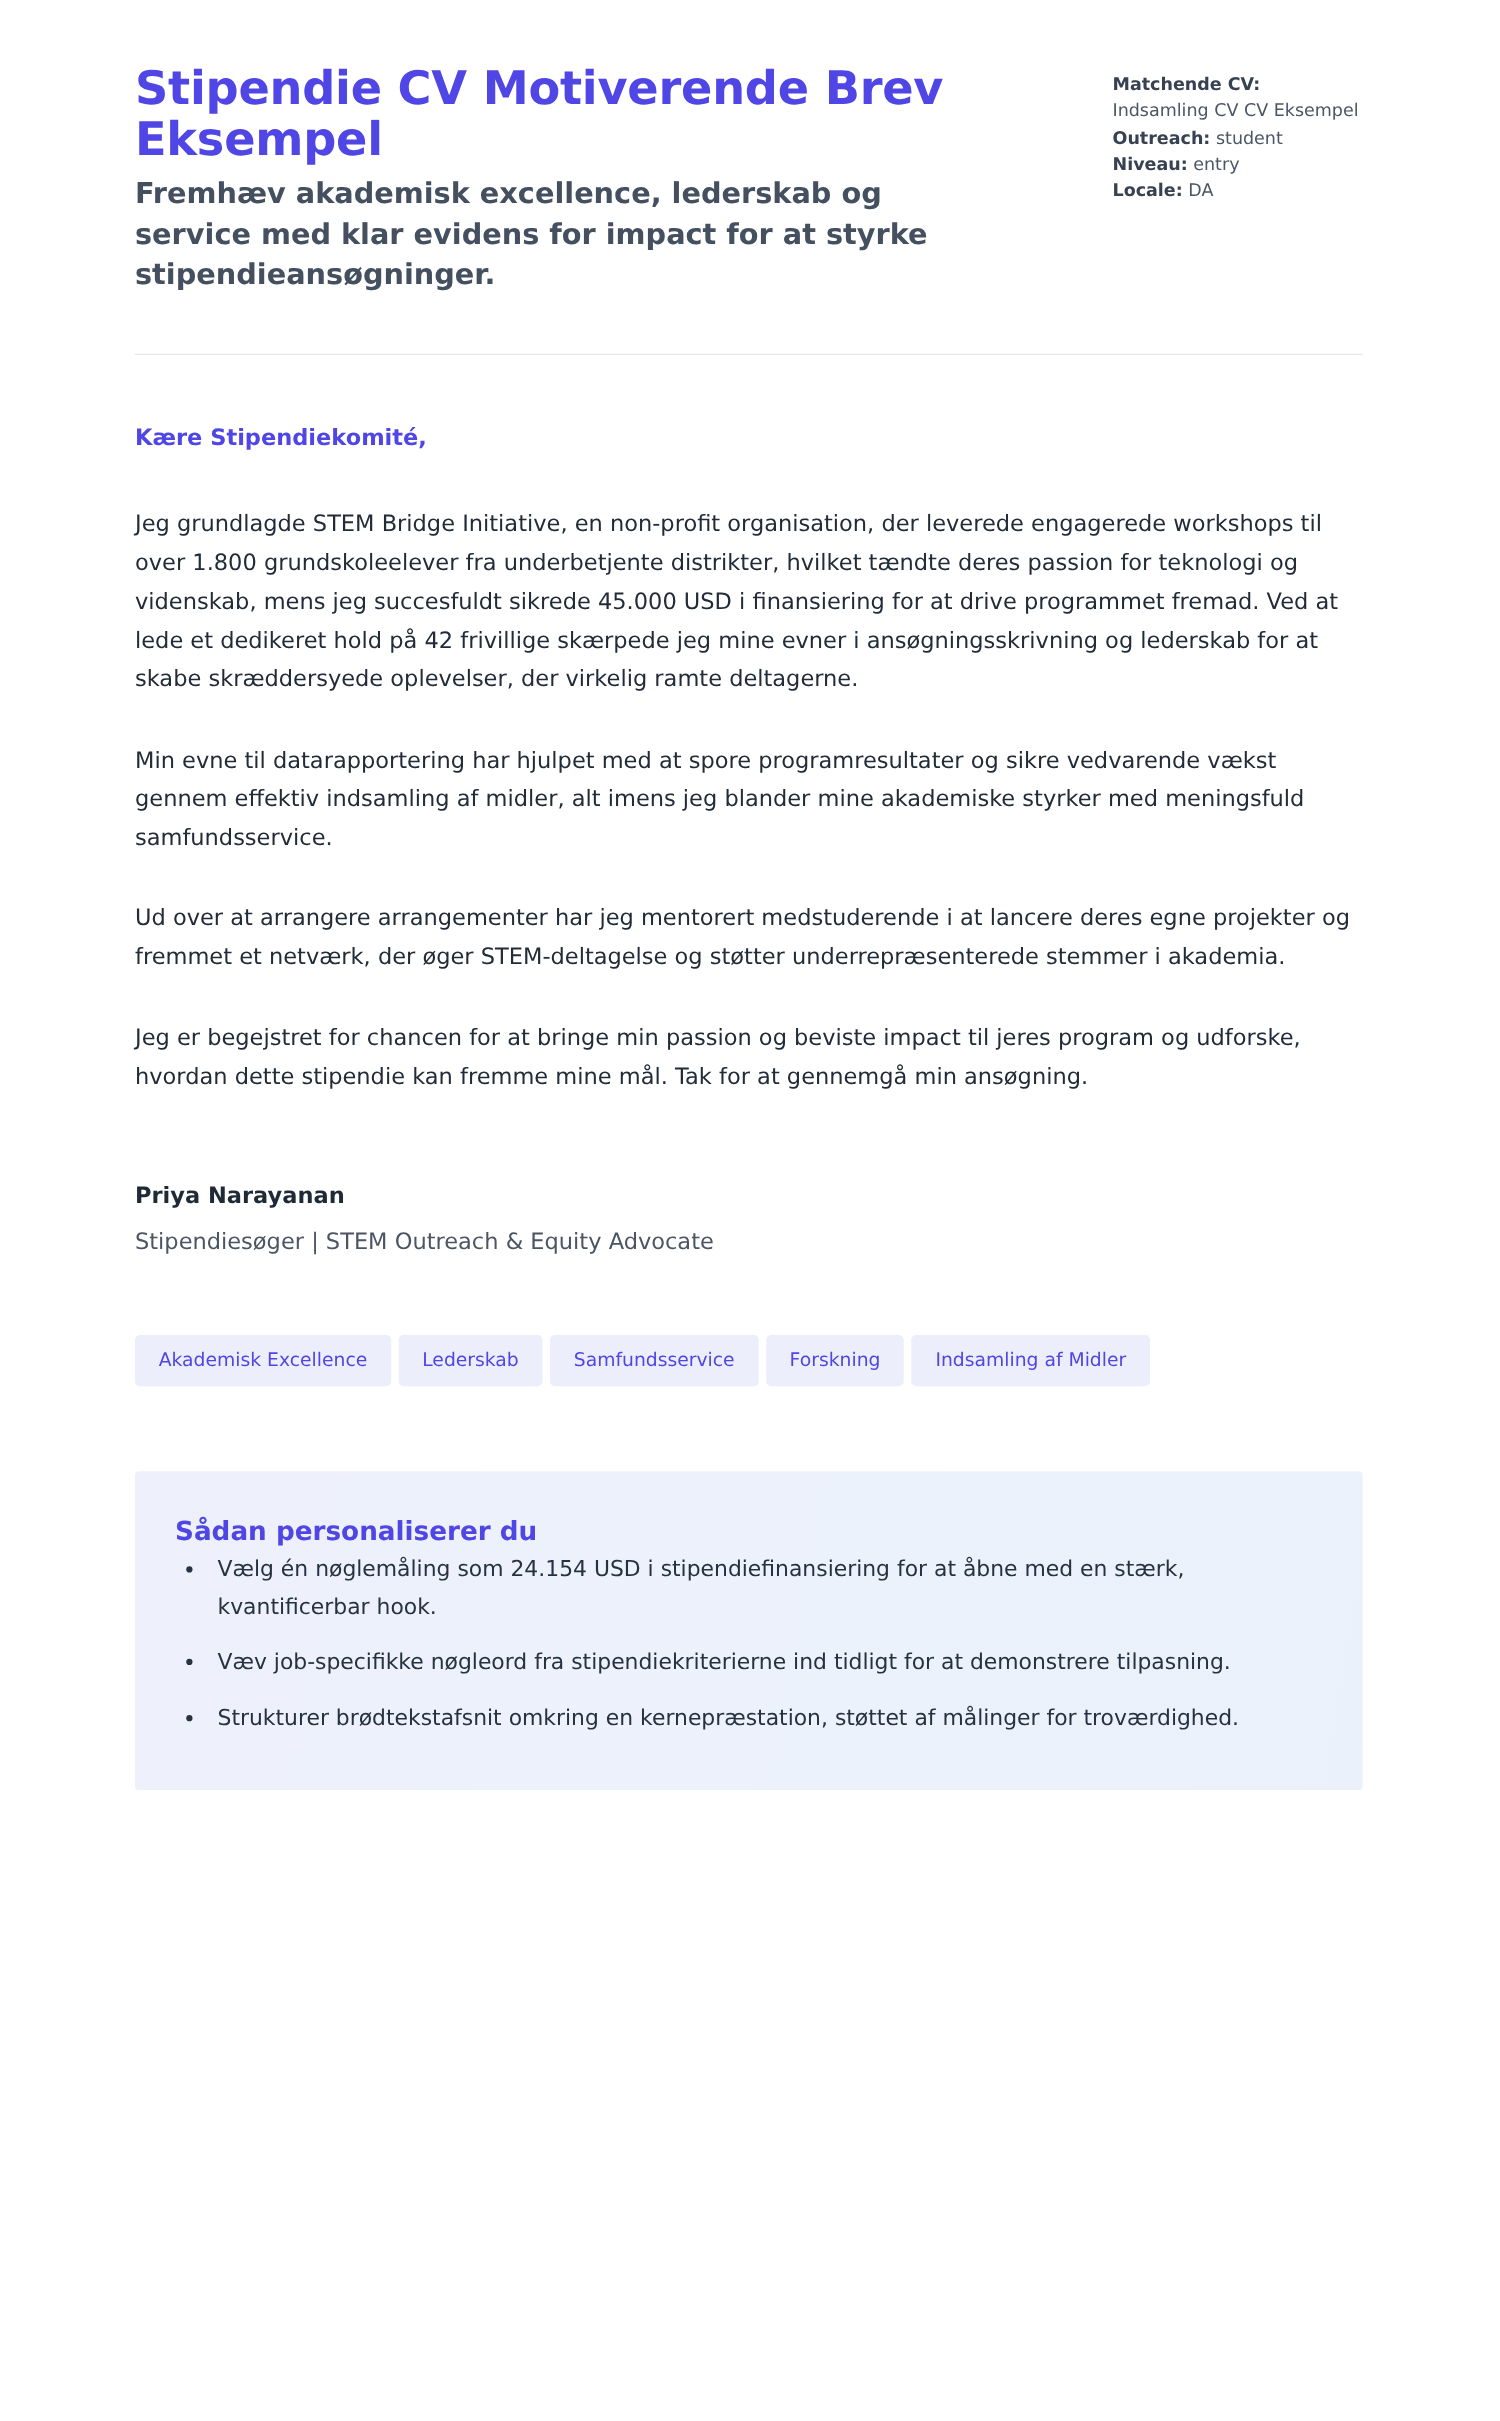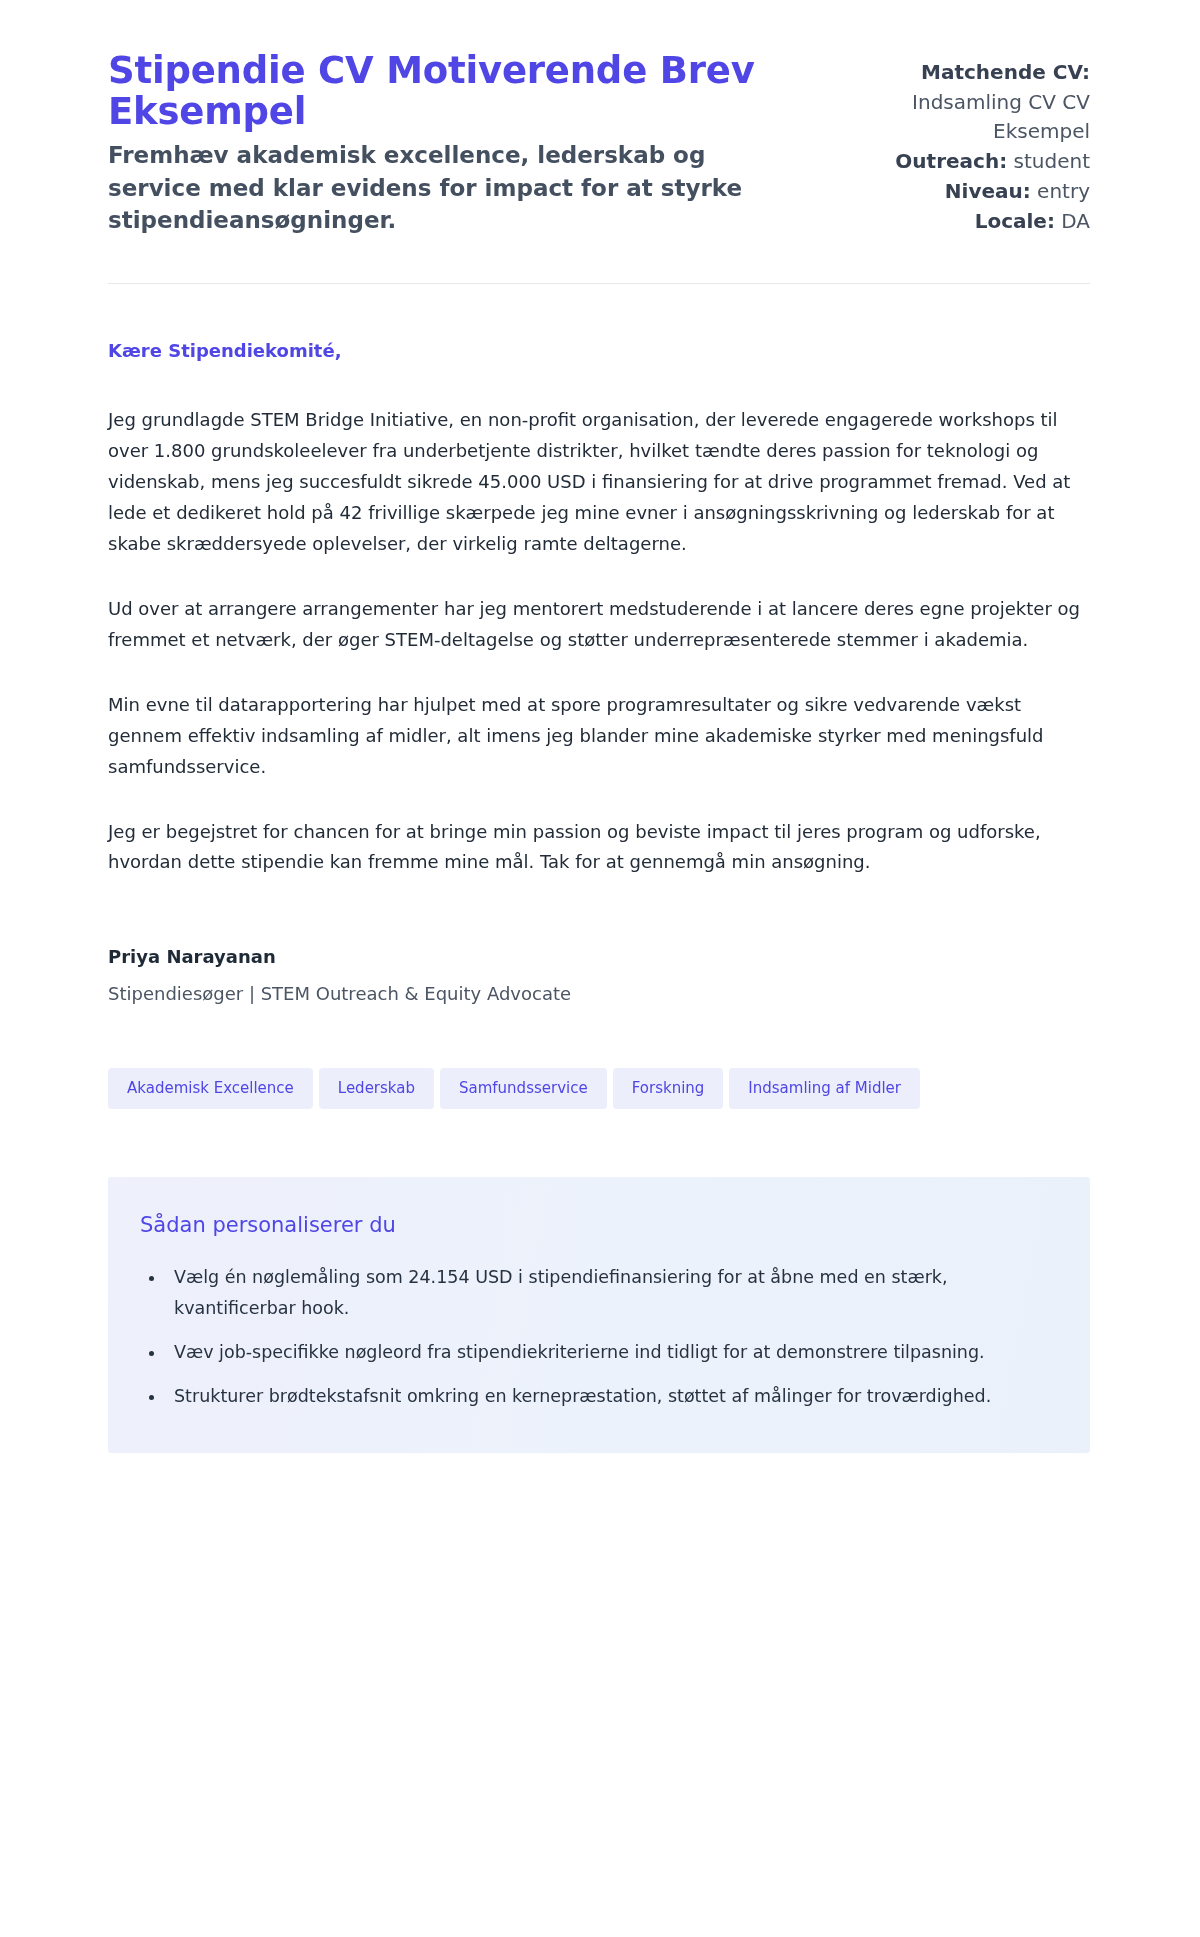--- a/index.html
+++ b/index.html
@@ -45,22 +45,22 @@
     font-size: 23px;
     line-height: 1.42;
     font-weight: 700;
     color: #44505f;
     margin: 0;
     max-width: 640px;
   }
   .header-meta {
     flex: 0 0 auto;
     width: 200px;
-    text-align: right;
-    font-size: 20px;
+    text-align: left;
+    font-size: 14px;
     line-height: 1.45;
     color: #4b5563;
     padding-top: 8px;
   }
   .header-meta .meta-row {
     margin-bottom: 1px;
   }
   .header-meta .meta-label {
     font-weight: 700;
     color: #374151;
@@ -130,23 +130,23 @@
   
   .tips-panel {
     margin-top: 68px;
     background: linear-gradient(100deg, #eef0fc 0%, #ecf2fb 55%, #eaf1fa 100%);
     border-radius: 3px;
     padding: 36px 40px 42px 32px;
     box-sizing: border-box;
   }
   .tips-title {
     font-size: 21px;
-    font-weight: 400;
-    color: #4f46e5;
-    margin: 0 0 25px 0;
+    font-weight: 700;
+    color: #4f46e5;
+    margin: 0 0 4px 0;
   }
   .tips-list {
     margin: 0;
     padding-left: 26px;
     list-style: disc;
   }
   .tips-list li {
     font-size: 17.5px;
     line-height: 1.72;
     color: #273241;
@@ -194,23 +194,23 @@
 
   <div class="header-rule"></div>
 
   <div class="letter">
 
     <p class="salutation">Kære Stipendiekomité,</p>
 
 
     <p class="para">Jeg grundlagde STEM Bridge Initiative, en non-profit organisation, der leverede engagerede workshops til over 1.800 grundskoleelever fra underbetjente distrikter, hvilket tændte deres passion for teknologi og videnskab, mens jeg succesfuldt sikrede 45.000 USD i finansiering for at drive programmet fremad. Ved at lede et dedikeret hold på 42 frivillige skærpede jeg mine evner i ansøgningsskrivning og lederskab for at skabe skræddersyede oplevelser, der virkelig ramte deltagerne.</p>
 
+    <p class="para">Min evne til datarapportering har hjulpet med at spore programresultater og sikre vedvarende vækst gennem effektiv indsamling af midler, alt imens jeg blander mine akademiske styrker med meningsfuld samfundsservice.</p>
+
     <p class="para">Ud over at arrangere arrangementer har jeg mentorert medstuderende i at lancere deres egne projekter og fremmet et netværk, der øger STEM-deltagelse og støtter underrepræsenterede stemmer i akademia.</p>
-
-    <p class="para">Min evne til datarapportering har hjulpet med at spore programresultater og sikre vedvarende vækst gennem effektiv indsamling af midler, alt imens jeg blander mine akademiske styrker med meningsfuld samfundsservice.</p>
 
     <p class="para">Jeg er begejstret for chancen for at bringe min passion og beviste impact til jeres program og udforske, hvordan dette stipendie kan fremme mine mål. Tak for at gennemgå min ansøgning.</p>
 
   </div>
 
   <div class="signature">
     <p class="sig-name">Priya Narayanan</p>
     <p class="sig-role">Stipendiesøger | STEM Outreach &amp; Equity Advocate</p>
   </div>
 

